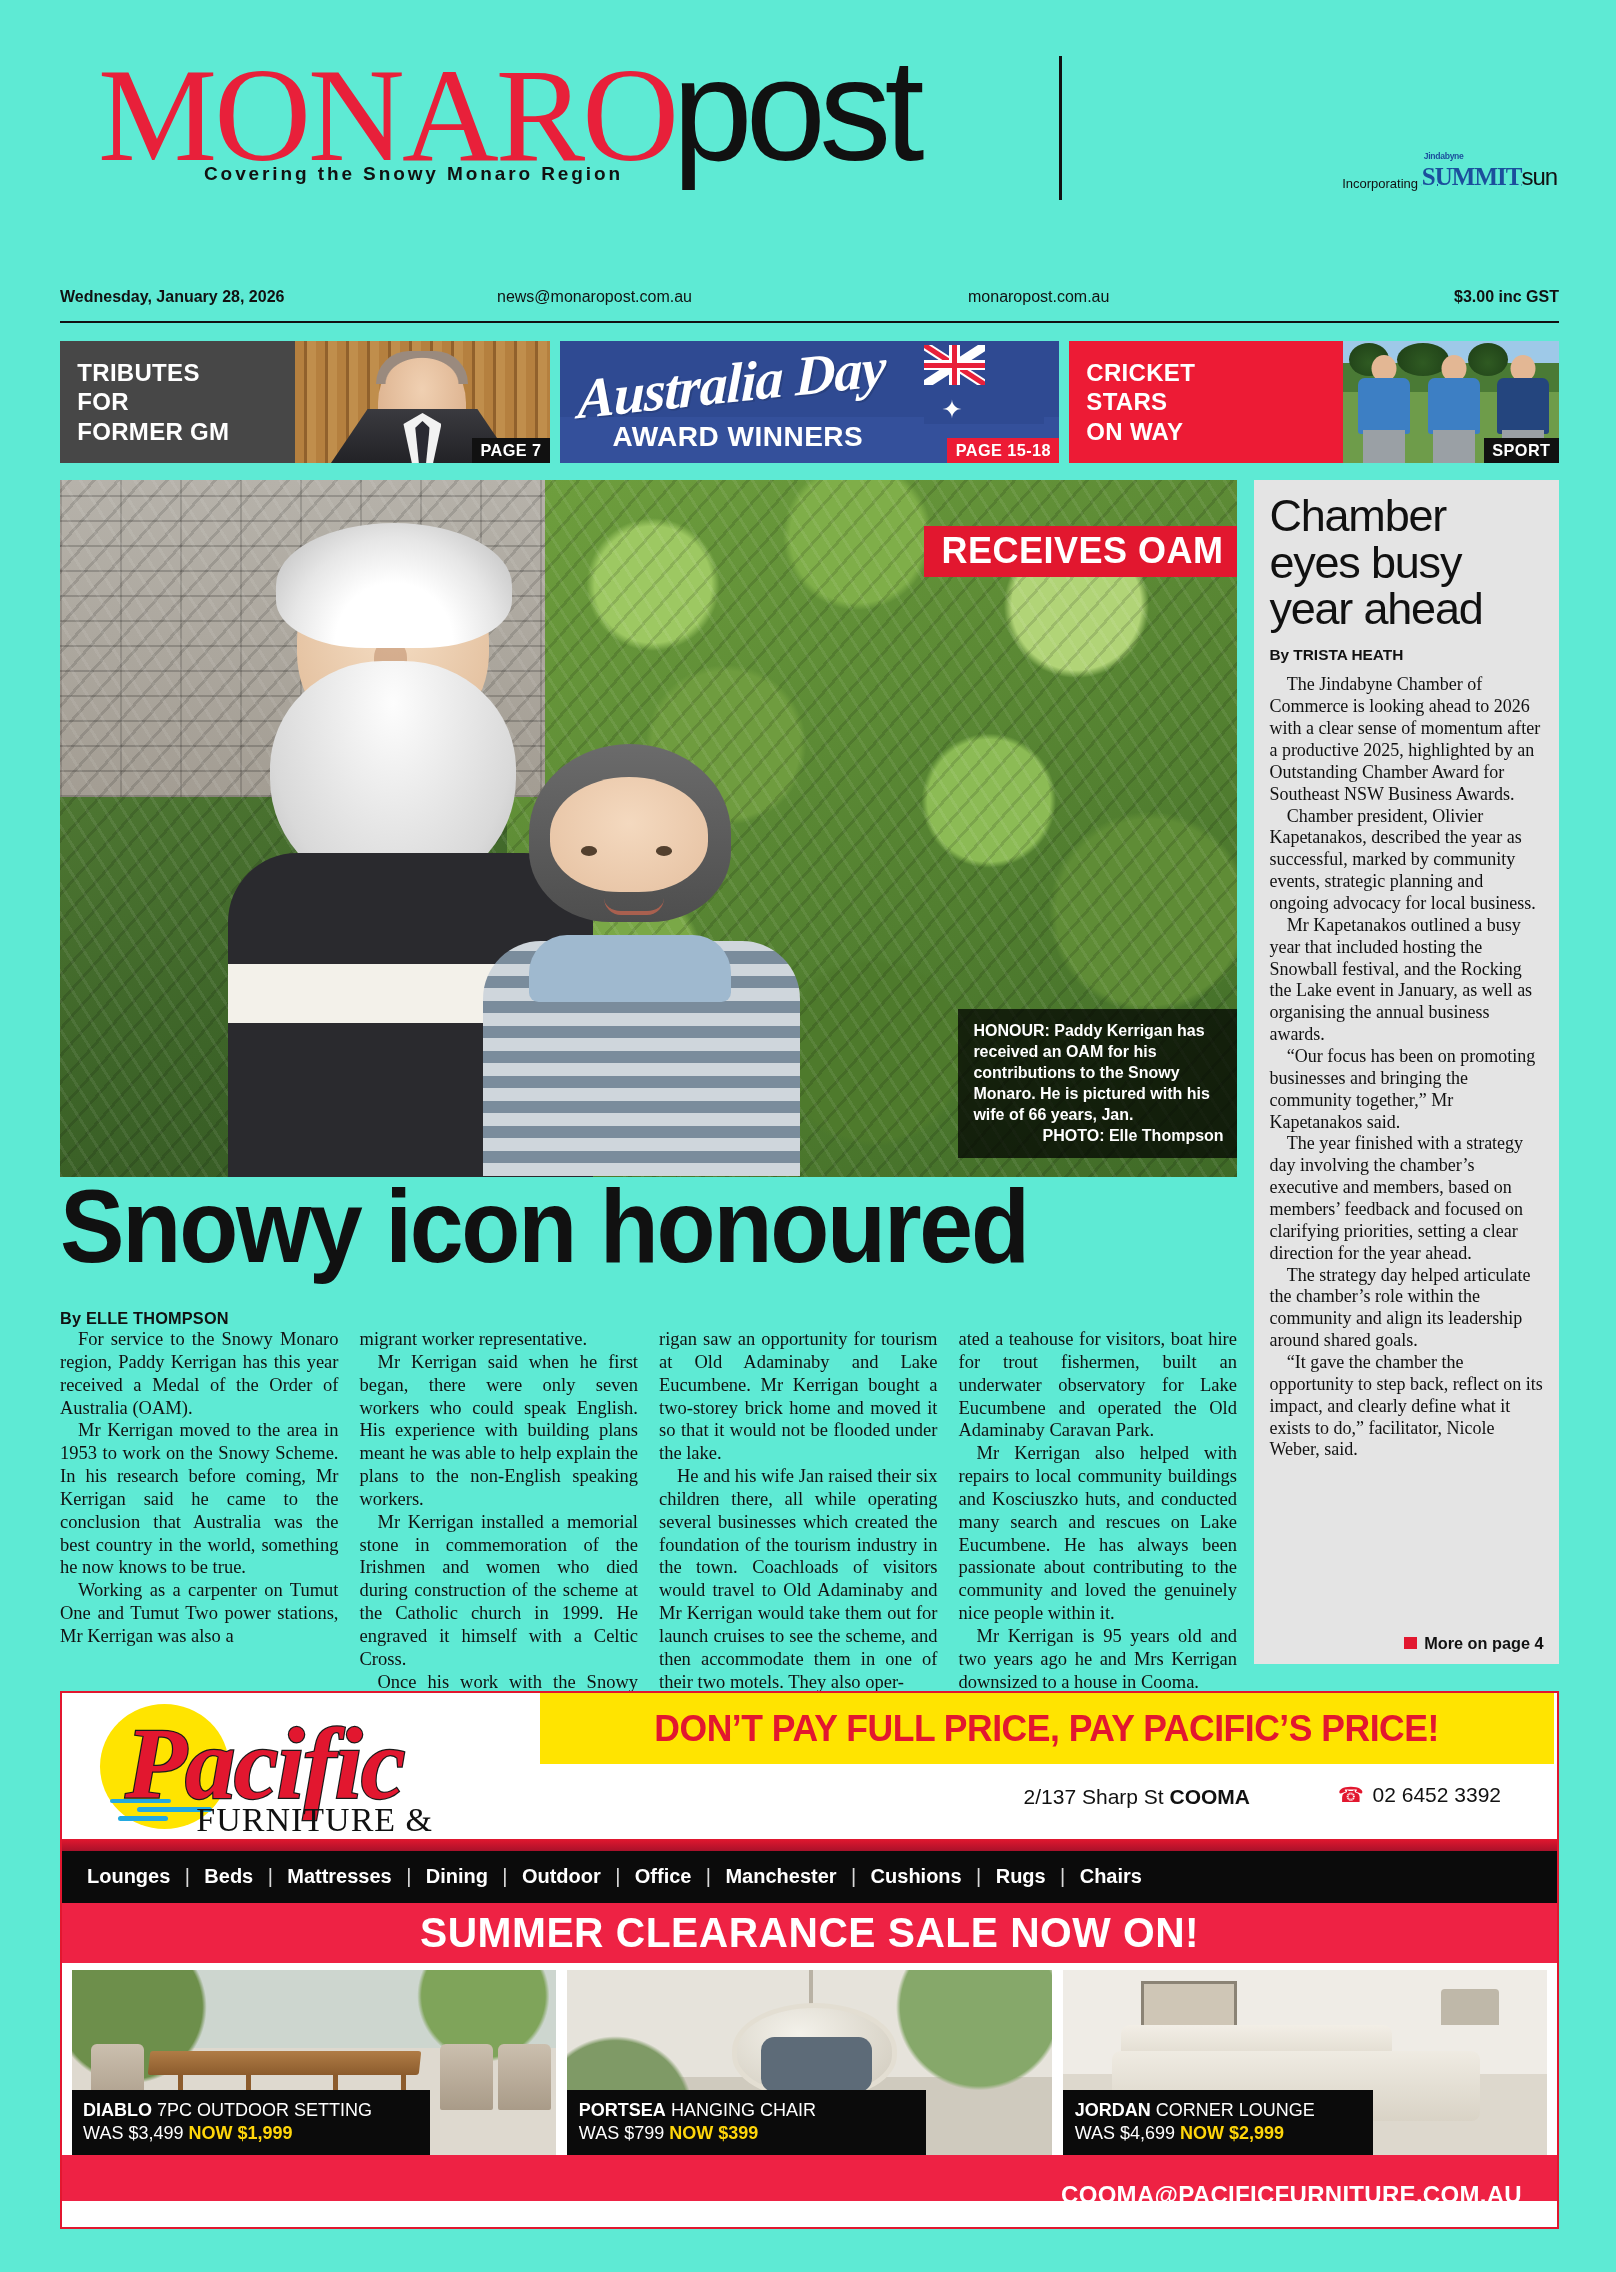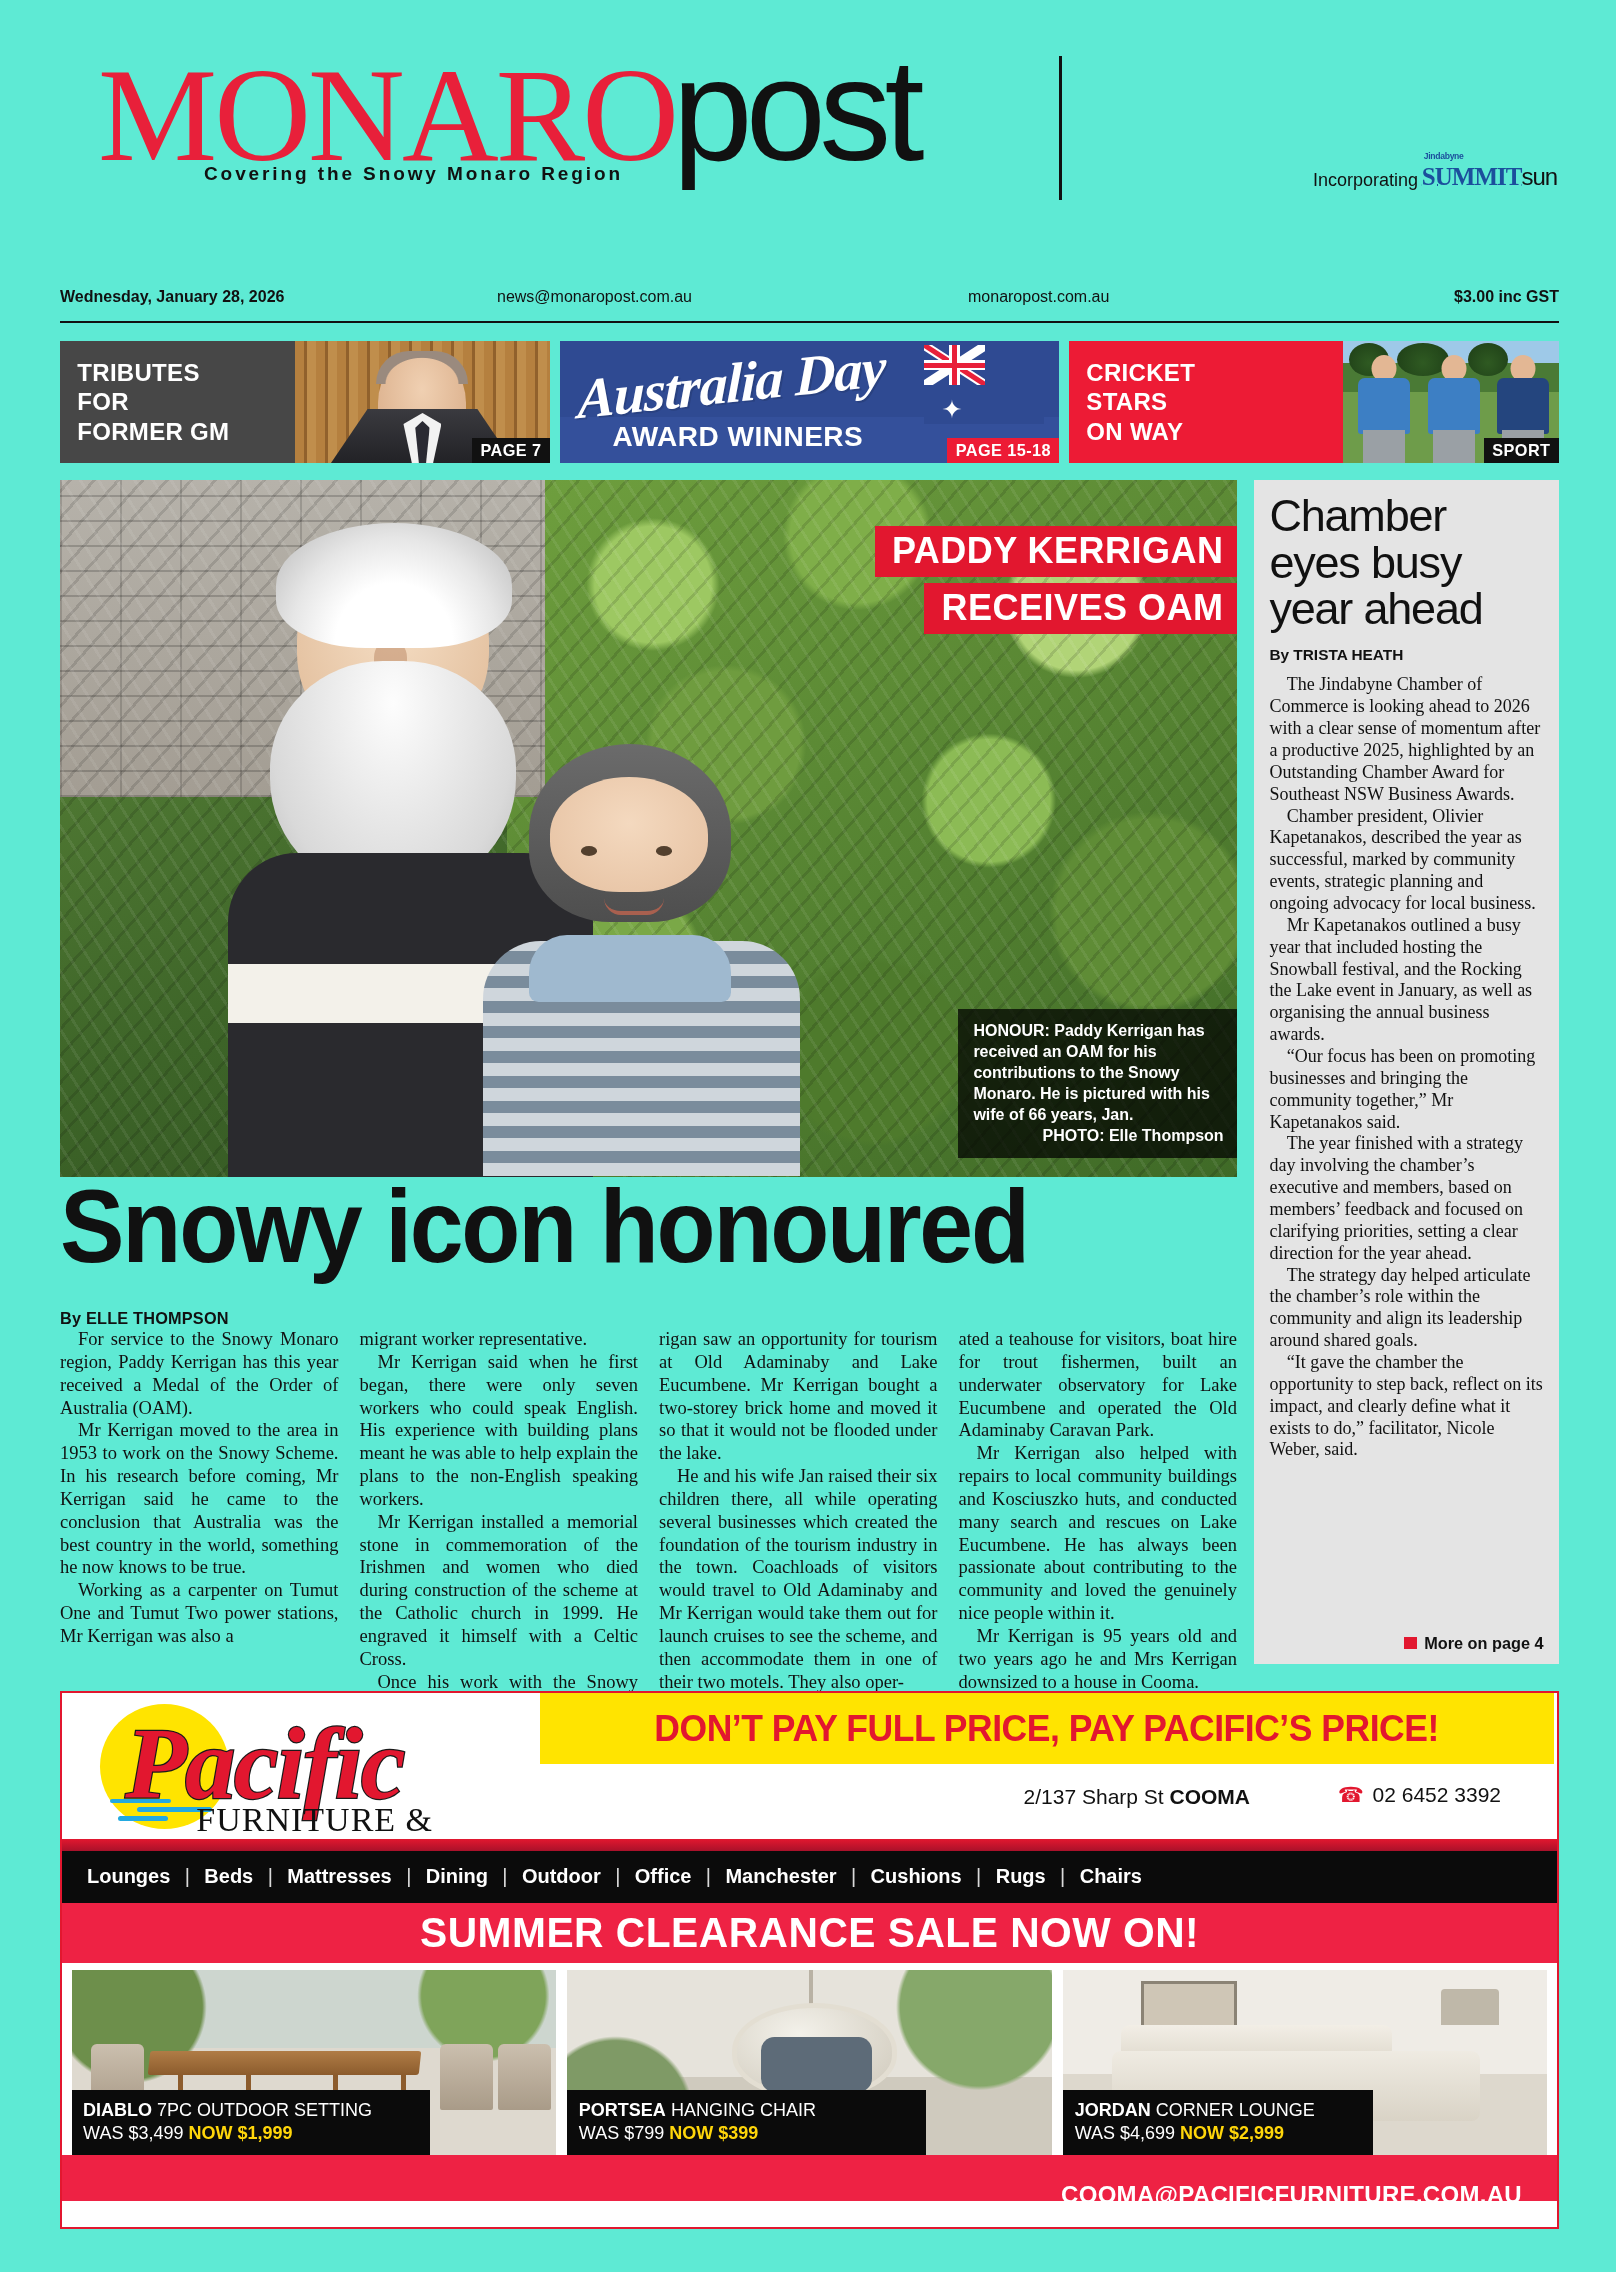--- a/index.html
+++ b/index.html
@@ -46,21 +46,21 @@
   .mh-tagline {
     position: absolute; left: 144px; top: 113px;
     font-size: 19px; font-weight: 700; letter-spacing: 2.9px;
     color: #111; white-space: nowrap;
   }
   .mh-incorp {
     position: absolute; right: 1.9px; top: 113px;
     display: flex; align-items: flex-end; gap: 3.8px;
     white-space: nowrap;
   }
-  .mh-incorp .lbl { font-size: 18px; color: #111; font-weight: 400; }
+  .mh-incorp .lbl { font-size: 13px; color: #111; font-weight: 400; }
   .mh-sumwrap { position: relative; display: inline-block; }
   .mh-jind {
     position: absolute; left: 1.9px; top: -12.5px;
     font-size: 8.6px; font-weight: 700; color: #1b4f9c; letter-spacing: -0.3px;
   }
   .mh-summit {
     font-size: 25px; font-weight: 700; color: #1b4f9c;
     font-family: "Liberation Serif", serif;
     letter-spacing: -1px; text-decoration: underline;
     text-underline-offset: -1px; text-decoration-thickness: 1.9px;
@@ -621,21 +621,20 @@
       <div class="hair"></div>
       <div class="hairgap"></div>
       <div class="eye l"></div>
         <div class="eye r"></div>
       <div class="smile"></div>
       <div class="torso"></div>
       <div class="scarf"></div>
     </div>
 
     <div class="mp-kicker">
-      <span>PADDY KERRIGAN</span>
       <span>RECEIVES OAM</span>
     </div>
 
     <div class="mp-caption">
       <span>HONOUR: Paddy Kerrigan has received an OAM for his contributions to the Snowy Monaro. He is pictured with his wife of 66 years, Jan.</span>
       <span class="credit">PHOTO: Elle Thompson</span>
     </div>
   </div>
 
   <div class="headline">Snowy icon honoured</div>

